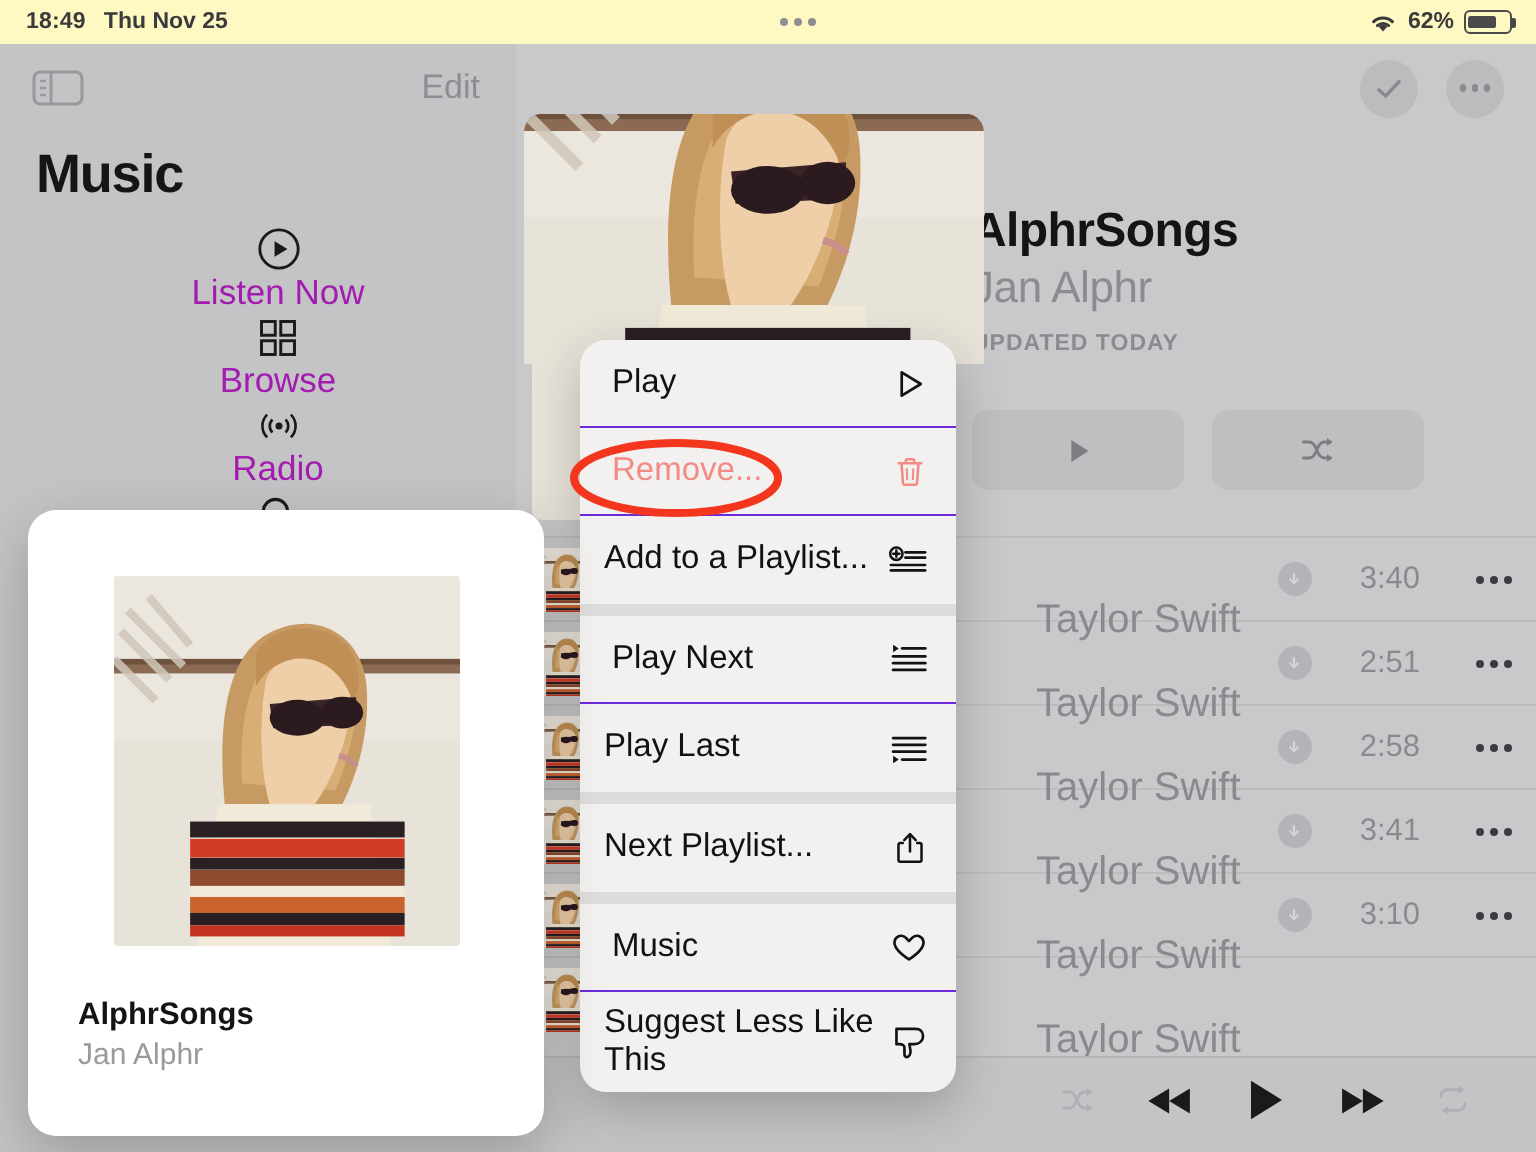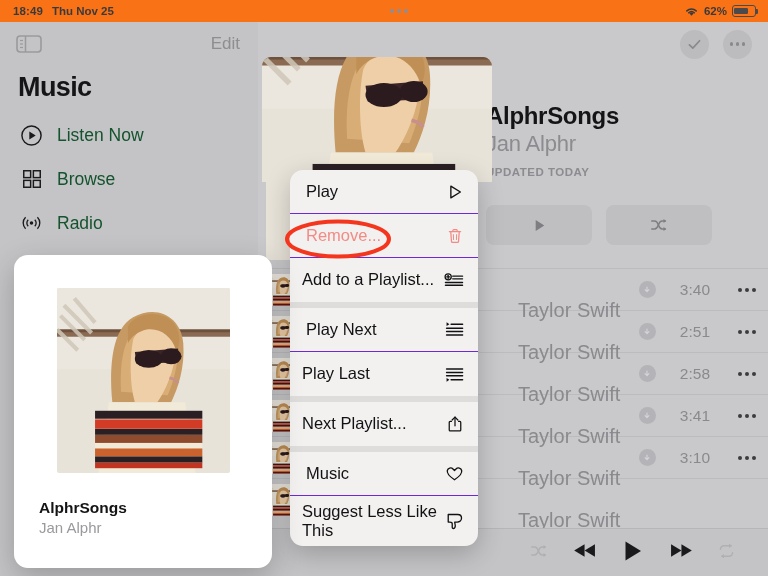--- a/index.html
+++ b/index.html
@@ -14,21 +14,21 @@
     width: 768px; height: 576px;
     background: #c6c6c8;
     overflow: hidden;
   }
 
   
   .statusbar {
     position: absolute; top: 0; left: 0; width: 768px; height: 22px;
     display: flex; align-items: center;
     font-size: 11.5px; font-weight: bold; color: #3a3a3c;
-    background: #f97316;
+    background: #fef9c3;
     z-index: 60;
   }
   .sb-left { display: flex; align-items: center; gap: 9px; padding-left: 13px; }
   .sb-time { font-weight: bold; letter-spacing: 0.1px; }
   .sb-date { font-weight: bold; }
   .sb-center { flex: 1; display: flex; justify-content: center; align-items: center; }
   .grab-dots { display: flex; gap: 3px; }
   .grab-dots i { width: 4px; height: 4px; border-radius: 50%; background: #8e8e93; display: block; }
   .sb-right { display: flex; align-items: center; gap: 5px; padding-right: 12px; }
   .wifi { width: 15px; height: 11px; position: relative; }
@@ -50,23 +50,23 @@
     height: 44px; display: flex; align-items: center; justify-content: space-between;
     padding: 0 18px 0 16px;
   }
   .toggle-icon { width: 26px; height: 20px; }
   .edit-btn { font-size: 17px; color: #8d8d92; }
   .sb-title {
     font-size: 27px; font-weight: bold; color: #151517;
     padding: 6px 0 10px 18px; letter-spacing: -0.6px;
   }
   .nav-item {
-    display: flex; align-items: center; gap: 14px;
+    display: flex; align-items: center; 
     height: 44px; padding-left: 20px;
-    font-size: 17.5px; color: #14532d;
+    font-size: 17.5px; color: #a21caf; flex-direction: column;
   }
   .nav-ico { width: 23px; height: 23px; display:flex; align-items:center; justify-content:center; flex:none; }
 
   
   .detail {
     position: absolute; top: 22px; left: 258px; width: 510px; height: 554px;
     background: #c9c9cb;
   }
   .detail-toolbar {
     height: 44px; display:flex; align-items:center; justify-content:flex-end;

